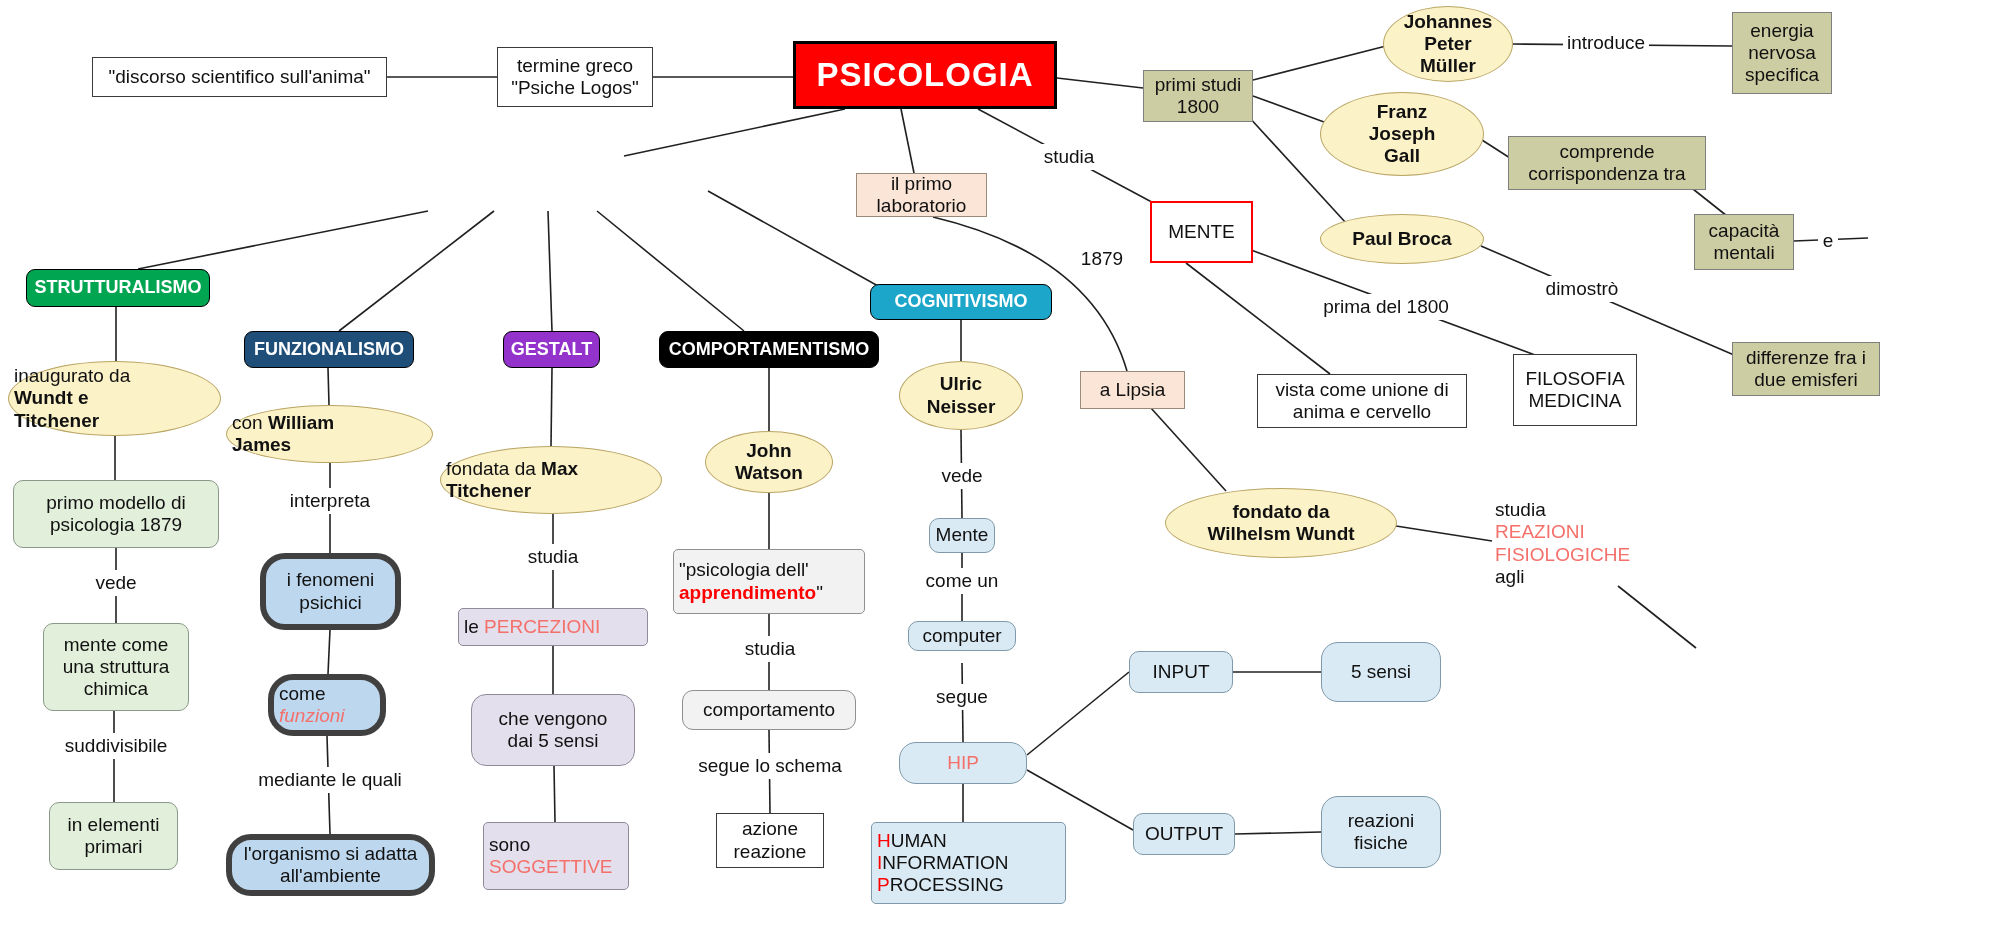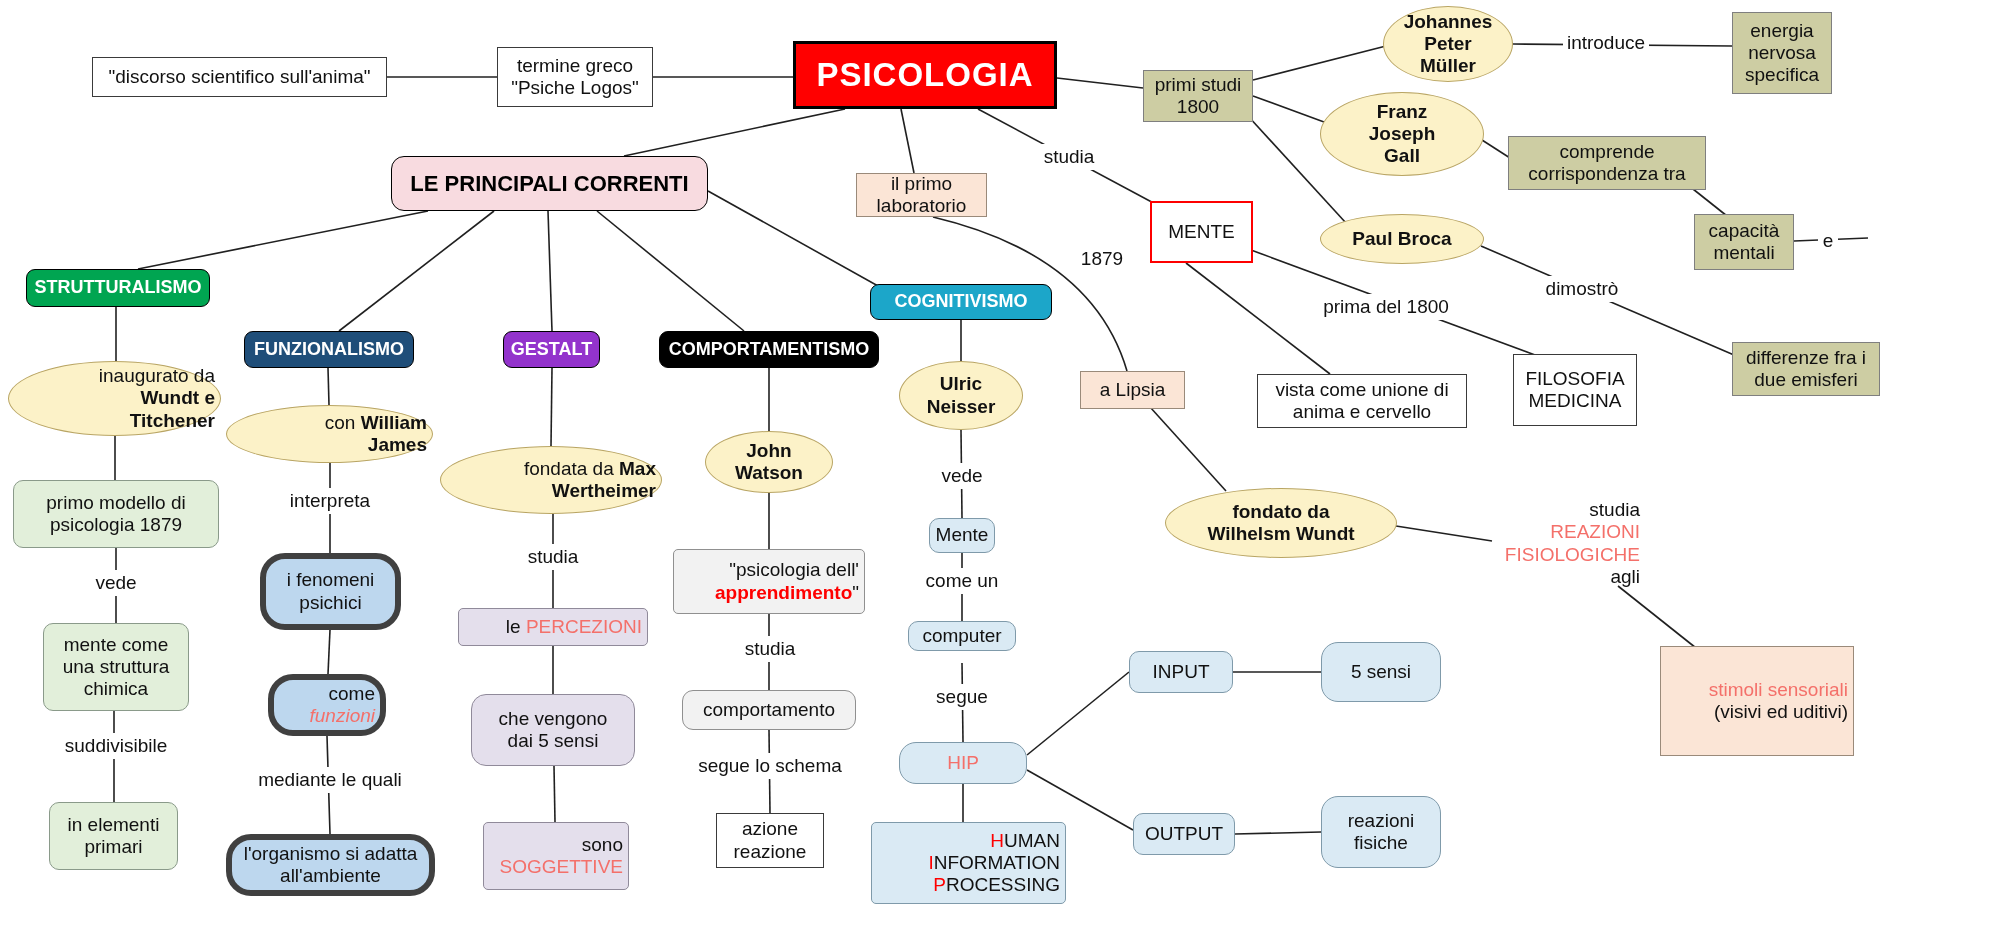--- a/index.html
+++ b/index.html
@@ -1,20 +1,20 @@
 <!DOCTYPE html>
 <html style="--psicologia_bg: #ff0000; --strutturalismo_bg: #00a551; --funzionalismo_bg: #1f4e79; --gestalt_bg: #9333cc; --comportamentismo_bg: #000000; --cognitivismo_bg: #1ca6c9; --correnti_bg: #f8dbe0; --ellipse_bg: #fcf2c8; --olive_bg: #cdcda3; --peach_bg: #fbe5d6; --lightgreen_bg: #e2efda; --lightblue_bg: #bdd7ee; --lavender_bg: #e4dfec; --lightgray_bg: #f2f2f2; --cyan_bg: #daeaf4; --strong_red: #fe0000; --soft_red: #f4706a;"><head>
 <meta charset="utf-8">
 <style>
 *{box-sizing:border-box;margin:0;padding:0}
 body{font-family:"Liberation Sans",sans-serif;background:#fff}
 #canvas{position:relative;width:1997px;height:927px;background:#fff;overflow:hidden}
 #edges{position:absolute;left:0;top:0;z-index:0}
 .node{position:absolute;z-index:2;display:flex;align-items:center;justify-content:center;text-align:center;white-space:pre-line;font-size:19px;line-height:1.17;color:#111;padding:2px 5px}
-.t{width:100%;white-space:pre-line;text-align:right}
+.t{width:100%;white-space:pre-line;text-align:left}
 .box{background:#fff;border:1px solid #3a3a3a}
 .olive{background:var(--olive_bg);border:1px solid #7f7f7f}
 .ellipse{background:var(--ellipse_bg);border:1px solid #b9a564;border-radius:50%;font-weight:bold}
 .ellipse.mixed{font-weight:normal}
 .peach{background:var(--peach_bg);border:1px solid #9a8a7a}
 .mente{background:#fff;border:2px solid var(--strong_red)}
 .pill{color:#fff;font-weight:bold;border-radius:9px;border:1px solid #000;font-size:18px;padding:2px 4px}
 .correnti{background:var(--correnti_bg);border:1px solid #000;border-radius:13px;font-weight:bold;font-size:22px;color:#000}
 .psico{background:var(--psicologia_bg);border:3px solid #000;color:#fff;font-weight:bold;font-size:33px;letter-spacing:1px}
 .green{background:var(--strutturalismo_bg)}
@@ -148,26 +148,21 @@
 <div class="node ellipse" style="left:1165px;top:488px;width:232px;height:70px">fondato da
 Wilhelsm Wundt</div>
 
 <div class="node plain" style="left:1490px;top:496px;width:155px;height:95px">
   <div class="t"><span>studia
 </span><span class="soft-red">REAZIONI
 FISIOLOGICHE</span><span>
 agli</span></div>
 </div>
 
-<div class="node peach" style="left:1660px;top:646px;width:194px;height:110px">
-  <div class="t"><span class="soft-red">stimoli sensoriali</span><span>
-(visivi ed uditivi)</span></div>
-</div>
-
-<div class="node correnti" style="left:391px;top:156px;width:317px;height:55px">LE PRINCIPALI CORRENTI</div>
+
 
 <div class="node pill green" style="left:26px;top:269px;width:184px;height:38px">STRUTTURALISMO</div>
 <div class="node ellipse mixed" style="left:8px;top:361px;width:213px;height:75px">
   <div class="t"><span>inaugurato da
 </span><b>Wundt e
 Titchener</b></div>
 </div>
 <div class="node lgreen" style="left:13px;top:480px;width:206px;height:68px">primo modello di
 psicologia 1879</div>
 <div class="node lgreen" style="left:43px;top:623px;width:146px;height:88px">mente come
@@ -186,21 +181,21 @@
 <div class="node lblue" style="left:268px;top:674px;width:118px;height:62px">
   <div class="t"><span>come
 </span><i class="soft-red">funzioni</i></div>
 </div>
 <div class="node lblue" style="left:226px;top:834px;width:209px;height:62px">l'organismo si adatta
 all'ambiente</div>
 
 <div class="node pill purple" style="left:503px;top:331px;width:97px;height:37px">GESTALT</div>
 <div class="node ellipse mixed" style="left:440px;top:446px;width:222px;height:68px">
   <div class="t"><span>fondata da </span><b>Max
-Wertheimer</b></div>
+Titchener</b></div>
 </div>
 <div class="node lav" style="left:458px;top:608px;width:190px;height:38px">
   <div class="t"><span>le </span><span class="soft-red">PERCEZIONI</span></div>
 </div>
 <div class="node lav round" style="left:471px;top:694px;width:164px;height:72px">che vengono
 dai 5 sensi</div>
 <div class="node lav" style="left:483px;top:822px;width:146px;height:68px">
   <div class="t"><span>sono
 </span><span class="soft-red">SOGGETTIVE</span></div>
 </div>

